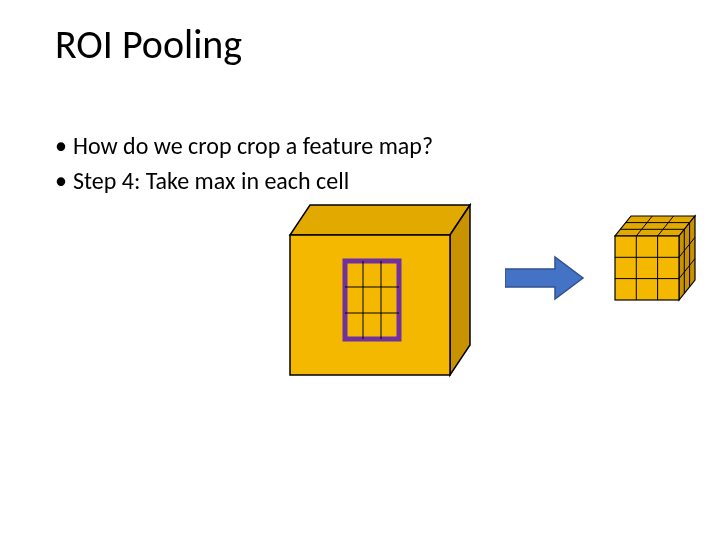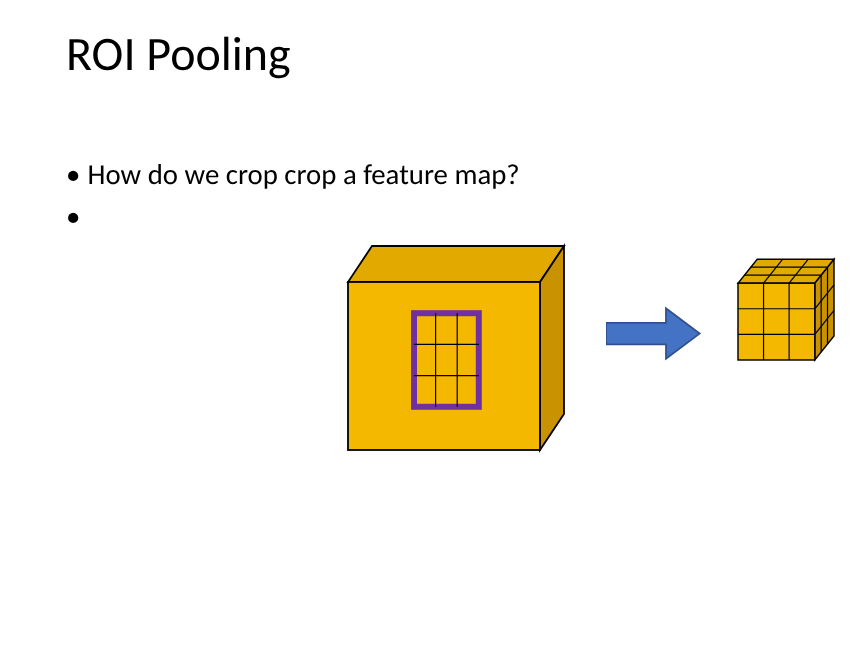--- a/index.html
+++ b/index.html
@@ -49,20 +49,21 @@
 <div class="slide">
   <div class="title">ROI Pooling</div>
 
   <div class="bullets">
     <div class="row">
       <span class="dot">•</span>
       <span>How do we crop crop a feature map?</span>
     </div>
     <div class="row">
       <span class="dot">•</span>
+      <span>Step 4: Take max in each cell</span>
     </div>
   </div>
 
   <svg class="figure" style="left:260px; top:195px;" width="220" height="190" viewBox="0 0 220 190">
 
     <polygon points="30,40 190,40 210,10 50,10" fill="#e2a900" stroke="#000" stroke-width="1.5"></polygon>
 
     <polygon points="190,40 210,10 210,150 190,180" fill="#c99200" stroke="#000" stroke-width="1.5"></polygon>
 
     <rect x="30" y="40" width="160" height="140" fill="#f5b800" stroke="#000" stroke-width="1.5"></rect>

